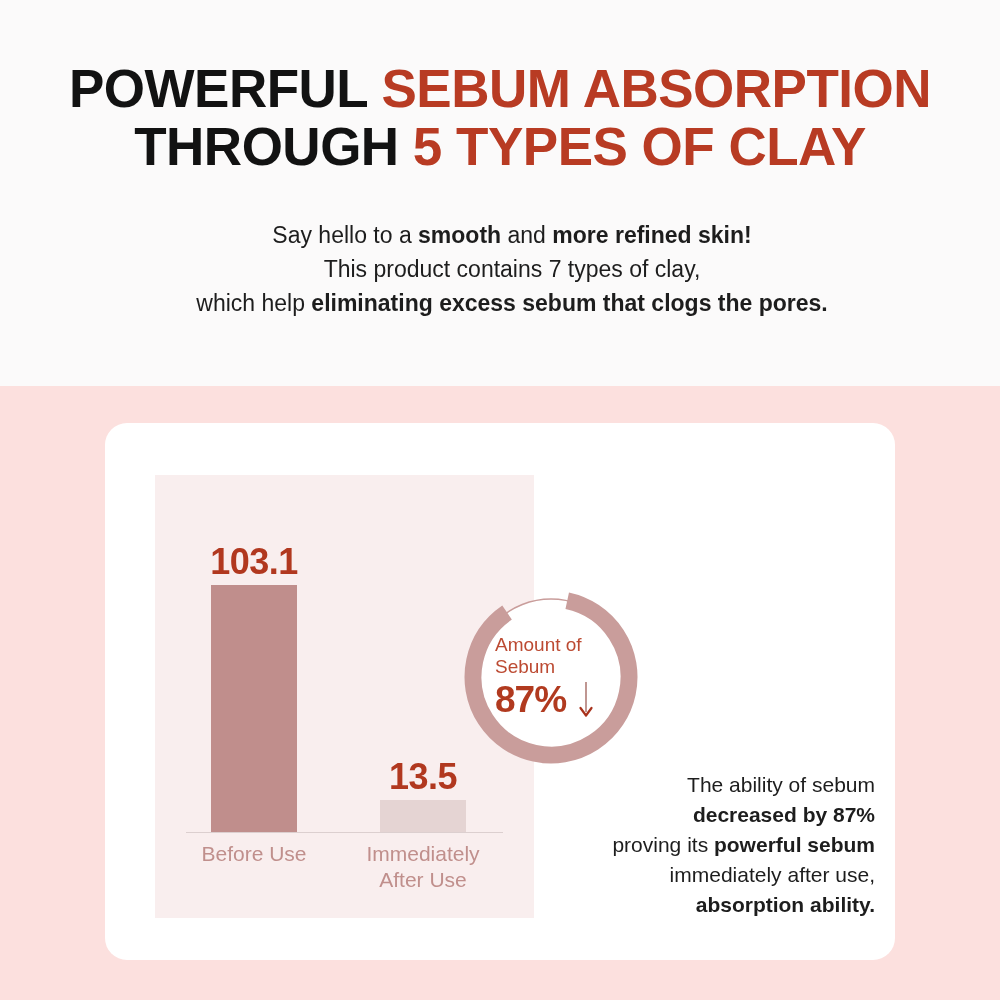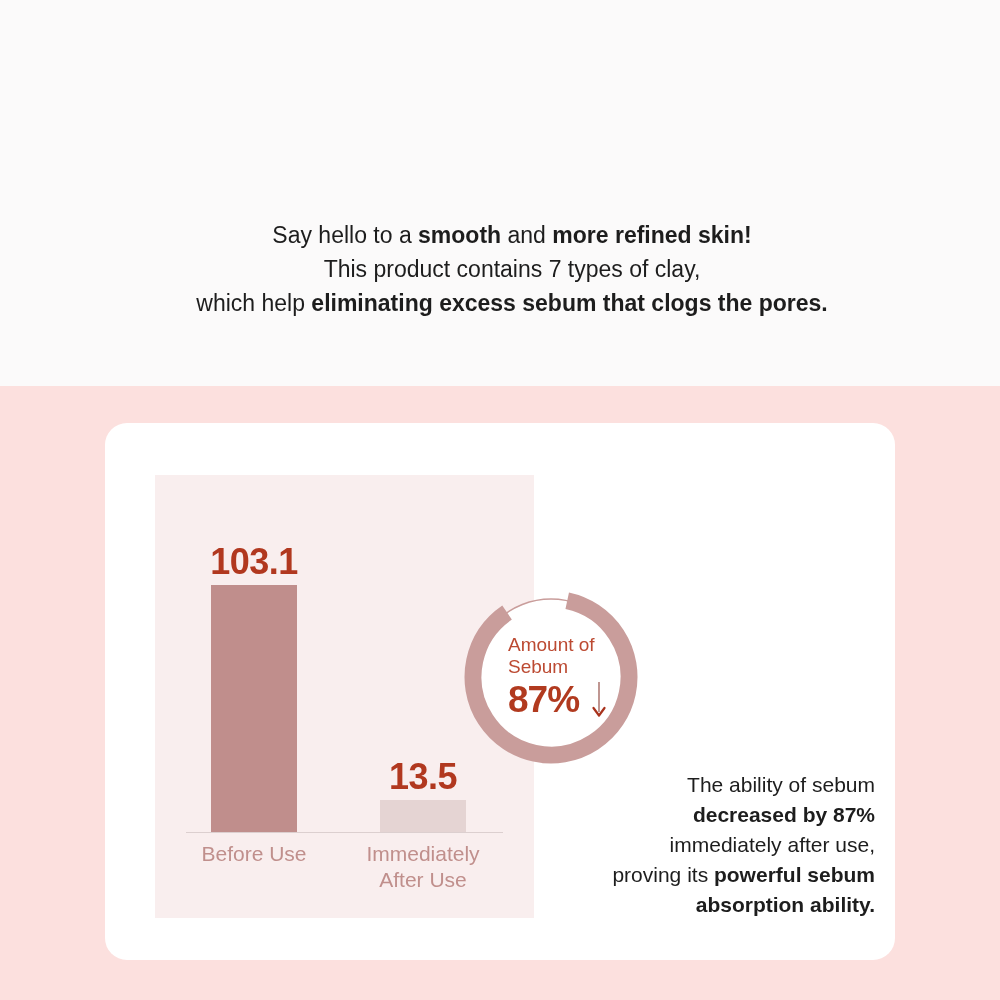--- a/index.html
+++ b/index.html
@@ -68,21 +68,21 @@
   }
   .lab-1{left:179px;top:841px;width:150px;}
   .lab-2{left:348px;top:841px;width:150px;}
 
   
   .donut{
     position:absolute;left:459px;top:585px;width:184px;height:184px;
   }
   .donut svg{display:block;}
   .donut-text{
-    position:absolute;left:16px;top:0;width:184px;height:184px;
+    position:absolute;left:3px;top:0;width:184px;height:184px;
     display:flex;flex-direction:column;align-items:flex-start;
     justify-content:center;padding-left:33px;box-sizing:border-box;
   }
   .donut-cap{
     color:#bc4a32;font-size:19px;line-height:22px;white-space:nowrap;
   }
   .donut-row{display:flex;align-items:center;gap:12px;margin-top:2px;}
   .donut-pct{
     color:#b13a1f;font-size:37px;font-weight:bold;line-height:40px;
     letter-spacing:-1px;
@@ -95,20 +95,24 @@
   }
   .note div{white-space:nowrap;}
   .note b{font-weight:bold;}
 </style>
 </head>
 <body>
 
 <div id="page">
 
   <div class="hero">
+    <div class="title-block">
+      <div class="title-line"><span class="t-dark">POWERFUL </span><span class="t-red">SEBUM ABSORPTION</span></div>
+      <div class="title-line"><span class="t-dark">THROUGH </span><span class="t-red">5 TYPES OF CLAY</span></div>
+    </div>
 
     <div class="subtitle">
       <div><span>Say hello to a </span><b>smooth</b><span> and </span><b>more refined skin!</b></div>
       <div>This product contains 7 types of clay,</div>
       <div><span>which help </span><b>eliminating excess sebum that clogs the pores.</b></div>
     </div>
   </div>
 
   <div class="band"></div>
 
@@ -141,18 +145,18 @@
           <line x1="8" y1="2" x2="8" y2="32" stroke="#b98b86" stroke-width="1.8"></line>
           <path d="M2.5 28 L8 35.5 L13.5 28" fill="none" stroke="#a8321c" stroke-width="2.2" stroke-linecap="round" stroke-linejoin="round"></path>
         </svg>
       </div>
     </div>
   </div>
 
   <div class="note">
     <div>The ability of sebum</div>
     <div><b>decreased by 87%</b></div>
+    <div><span>proving its </span><b>powerful sebum</b></div>
     <div>immediately after use,</div>
-    <div><span>proving its </span><b>powerful sebum</b></div>
     <div><b>absorption ability.</b></div>
   </div>
 
 </div>
 
 </body></html>

